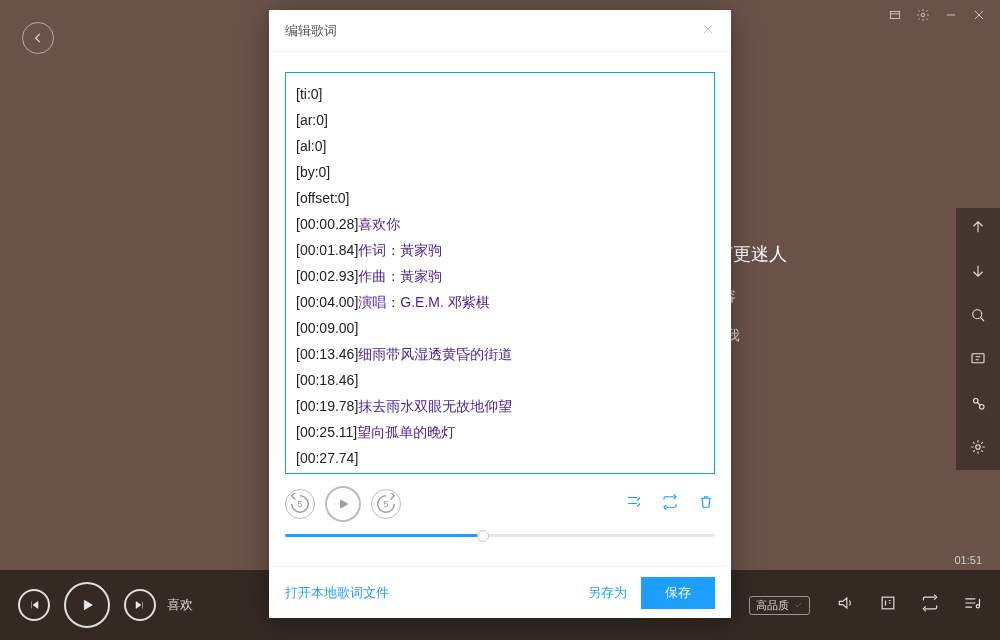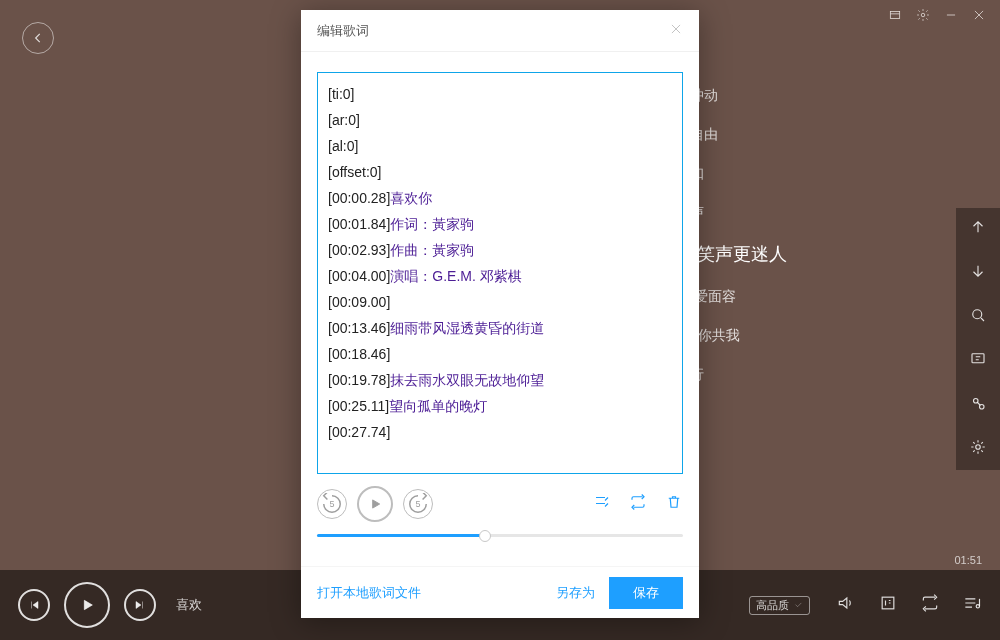--- a/index.html
+++ b/index.html
@@ -25,34 +25,34 @@
     .sidetools .sbtn { cursor:pointer; }
 
     
     .playerbar { position:absolute; left:0; right:0; bottom:0; height:70px; background:rgba(0,0,0,.5); display:flex; align-items:center; padding:0 18px; }
     .playctl { display:flex; align-items:center; gap:14px; }
     .rndbtn { border:2px solid rgba(255,255,255,.85); border-radius:50%; display:flex; align-items:center; justify-content:center; cursor:pointer; }
     .rndbtn.sm { width:32px; height:32px; }
     .rndbtn.lg { width:46px; height:46px; }
     .rndbtn svg { stroke:rgba(255,255,255,.9); fill:rgba(255,255,255,.9); }
 
-    .songmeta { margin-left:20px; font-size:13px; color:rgba(255,255,255,.8); }
+    .songmeta { margin-left:11px; font-size:13px; color:rgba(255,255,255,.8); }
 
     .quality { margin-left:auto; display:flex; align-items:flex-end; gap:6px;padding-left:6px; }
     .qualchip { border:1px solid rgba(255,255,255,.5); border-radius:3px; padding:1px 6px; font-size:11px; color:rgba(255,255,255,.8); display:flex; align-items:center; gap:4px; }
 
     .rightctls { display:flex; align-items:center; gap:22px; margin-left:26px; }
     .rightctls svg { width:20px; height:20px; stroke:rgba(255,255,255,.85); fill:none; stroke-width:1.4; }
     .rightctls .ibtn { cursor:pointer; }
 
     .timebadge { position:absolute; right:18px; bottom:74px; font-size:11px; color:rgba(255,255,255,.7); }
 
     
     .modalwrap { position:absolute; inset:0; display:flex; align-items:flex-start; justify-content:center; }
-    .modal     { position:absolute; top:10px; width:398px; height:608px; background:#fff; box-shadow:0 4px 28px rgba(0,0,0,.35); display:flex; flex-direction:column; color:#333; }
+    .modal     { position:absolute; top:10px; width:462px; height:608px; background:#fff; box-shadow:0 4px 28px rgba(0,0,0,.35); display:flex; flex-direction:column; color:#333; }
     .modal .mtitlebar { height:42px; display:flex; align-items:center; padding:0 16px; border-bottom:1px solid #f0f0f0; font-size:13px; color:#555; }
     .modal .mclose { margin-left:auto; cursor:pointer; }
     .modal .mclose svg { width:14px; height:14px; stroke:#bbb; stroke-width:1.5; fill:none; }
 
     .modal .lyricbox { margin:20px 16px 10px; border:1px solid #0ea5e9; height:402px; overflow-y:scroll; padding:8px 10px; font-size:14px; line-height:26px; color:#333; }
     .modal .lyricbox .row .ts { color:#222; }
     .modal .lyricbox .row .tx { color:#4c1d95; }
 
     .modal .medctl { height:36px; margin:2px 16px 0; display:flex; align-items:center; gap:10px; }
     .modal .medctl .cbtn { width:30px;height:30px;border:1.5px solid #bdbdbd;border-radius:50%;display:flex;align-items:center;justify-content:center;cursor:pointer;position:relative; }
@@ -207,20 +207,21 @@
       <span>编辑歌词</span>
       <span class="mclose"><svg viewBox="0 0 24 24">
             <path d="M5 5l14 14M19 5L5 19"></path>
           </svg></span>
     </div>
 
     <div class="lyricbox">
         <div class="row"><span class="ts">[ti:0]</span><span class="tx"></span></div>
         <div class="row"><span class="ts">[ar:0]</span><span class="tx"></span></div>
         <div class="row"><span class="ts">[al:0]</span><span class="tx"></span></div>
+        <div class="row"><span class="ts">[by:0]</span><span class="tx"></span></div>
         <div class="row"><span class="ts">[offset:0]</span><span class="tx"></span></div>
         <div class="row"><span class="ts">[00:00.28]</span><span class="tx">喜欢你</span></div>
         <div class="row"><span class="ts">[00:01.84]</span><span class="tx">作词：黃家驹</span></div>
         <div class="row"><span class="ts">[00:02.93]</span><span class="tx">作曲：黃家驹</span></div>
         <div class="row"><span class="ts">[00:04.00]</span><span class="tx">演唱：G.E.M. 邓紫棋</span></div>
         <div class="row"><span class="ts">[00:09.00]</span><span class="tx"></span></div>
         <div class="row"><span class="ts">[00:13.46]</span><span class="tx">细雨带风湿透黄昏的街道</span></div>
         <div class="row"><span class="ts">[00:18.46]</span><span class="tx"></span></div>
         <div class="row"><span class="ts">[00:19.78]</span><span class="tx">抹去雨水双眼无故地仰望</span></div>
         <div class="row"><span class="ts">[00:25.11]</span><span class="tx">望向孤单的晚灯</span></div>

